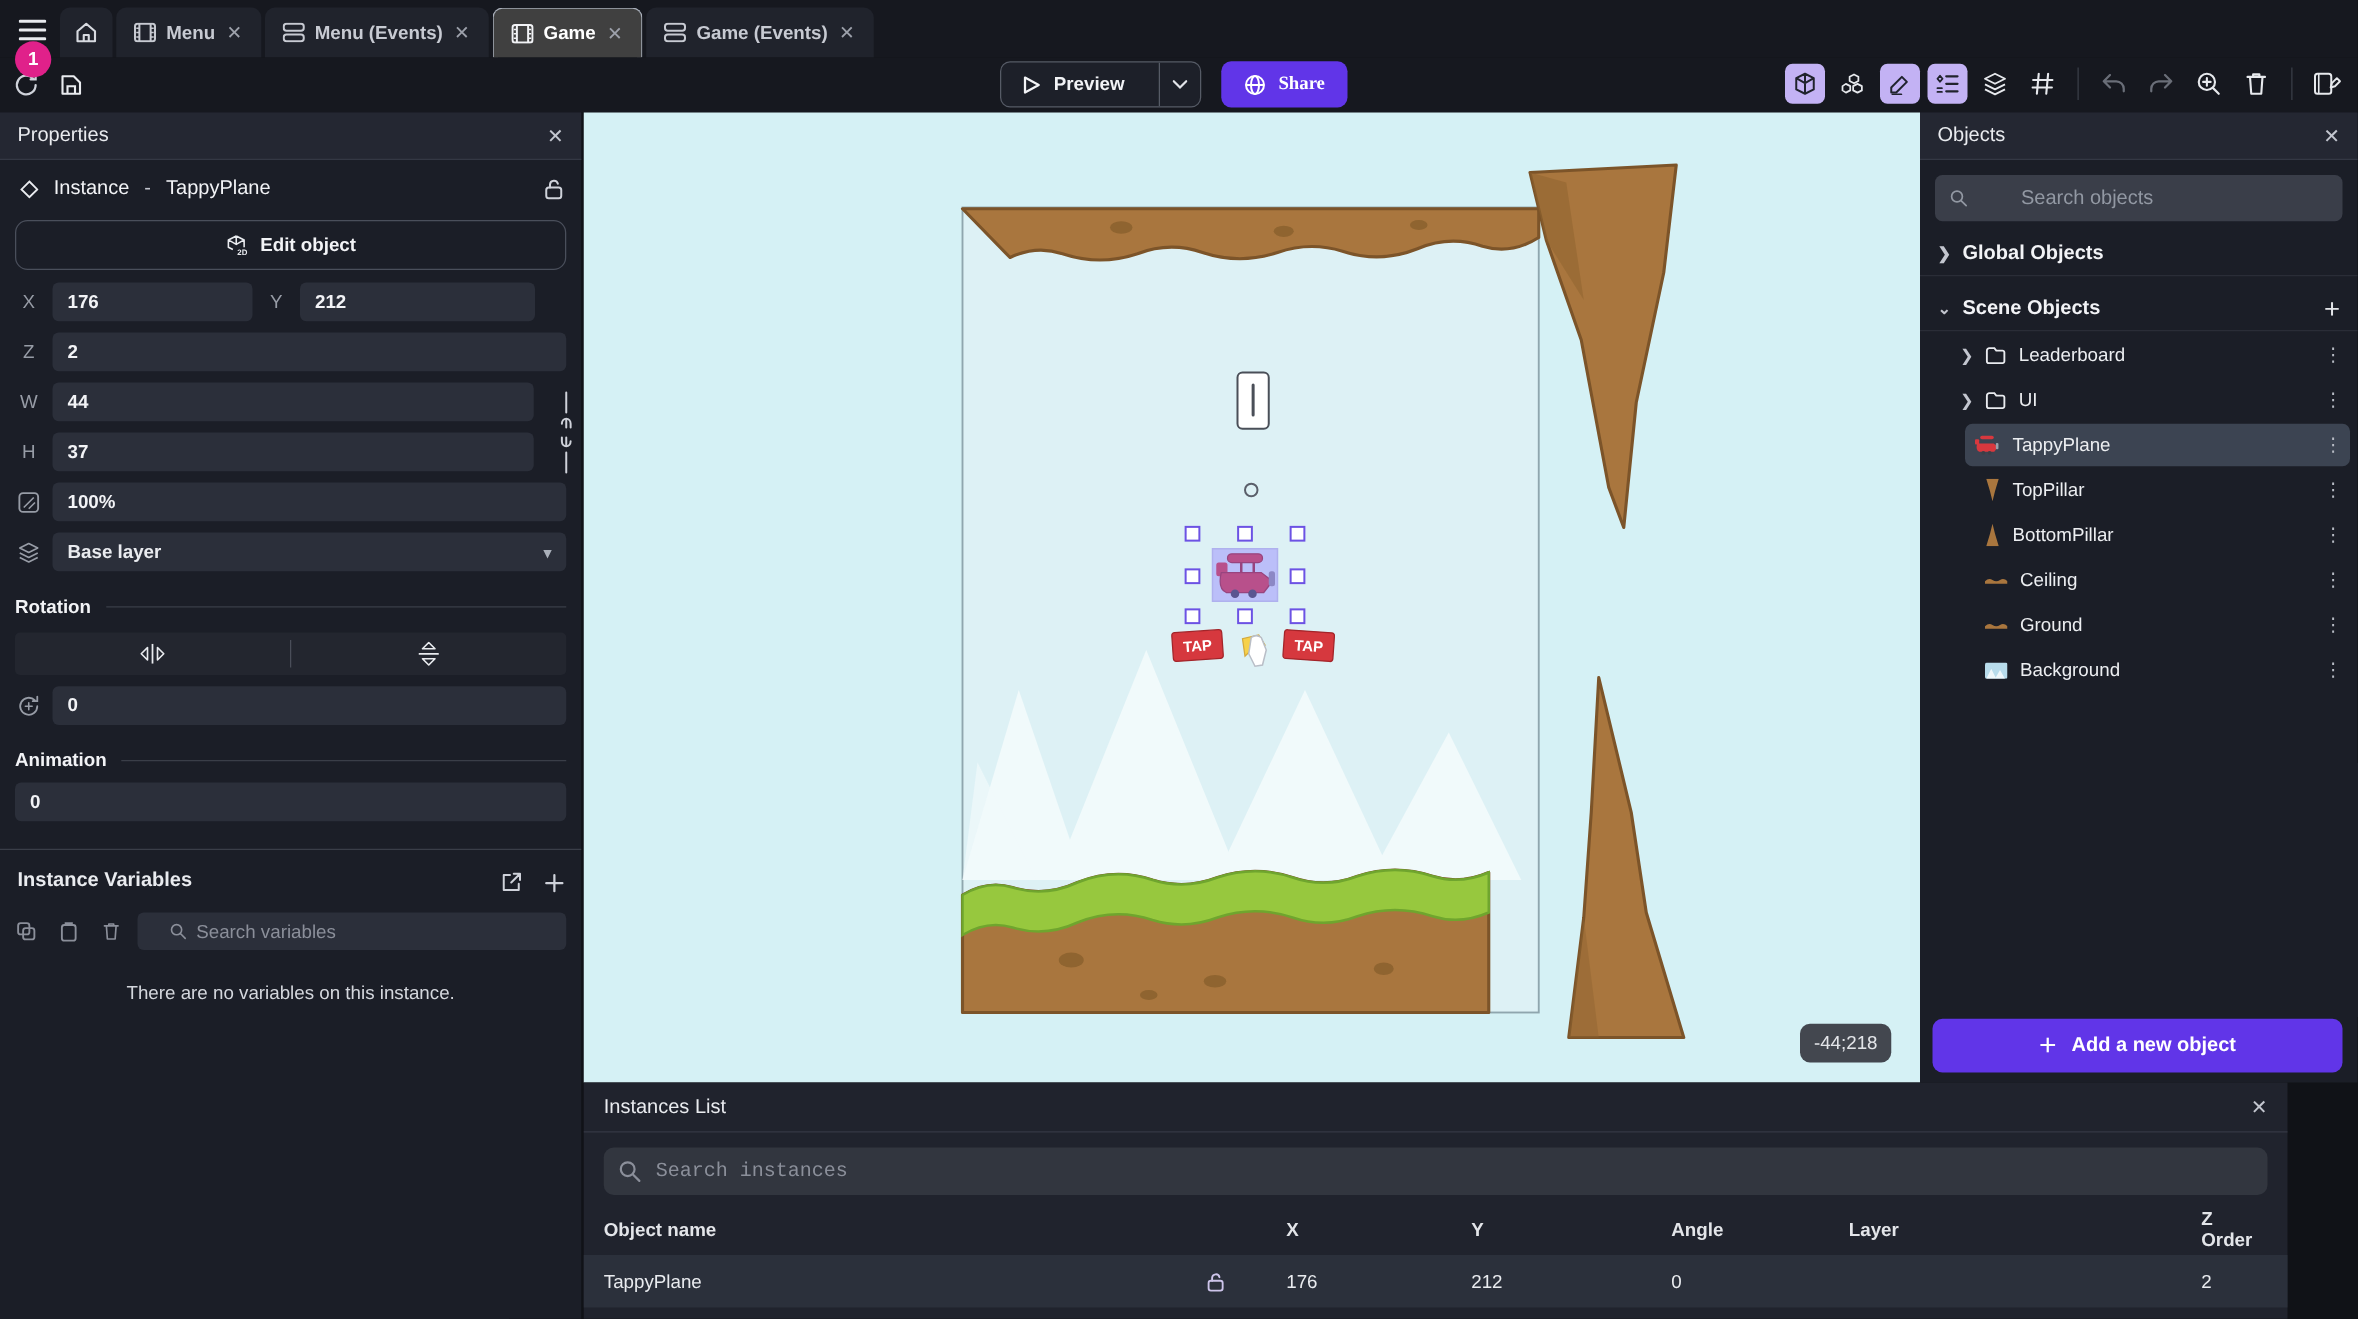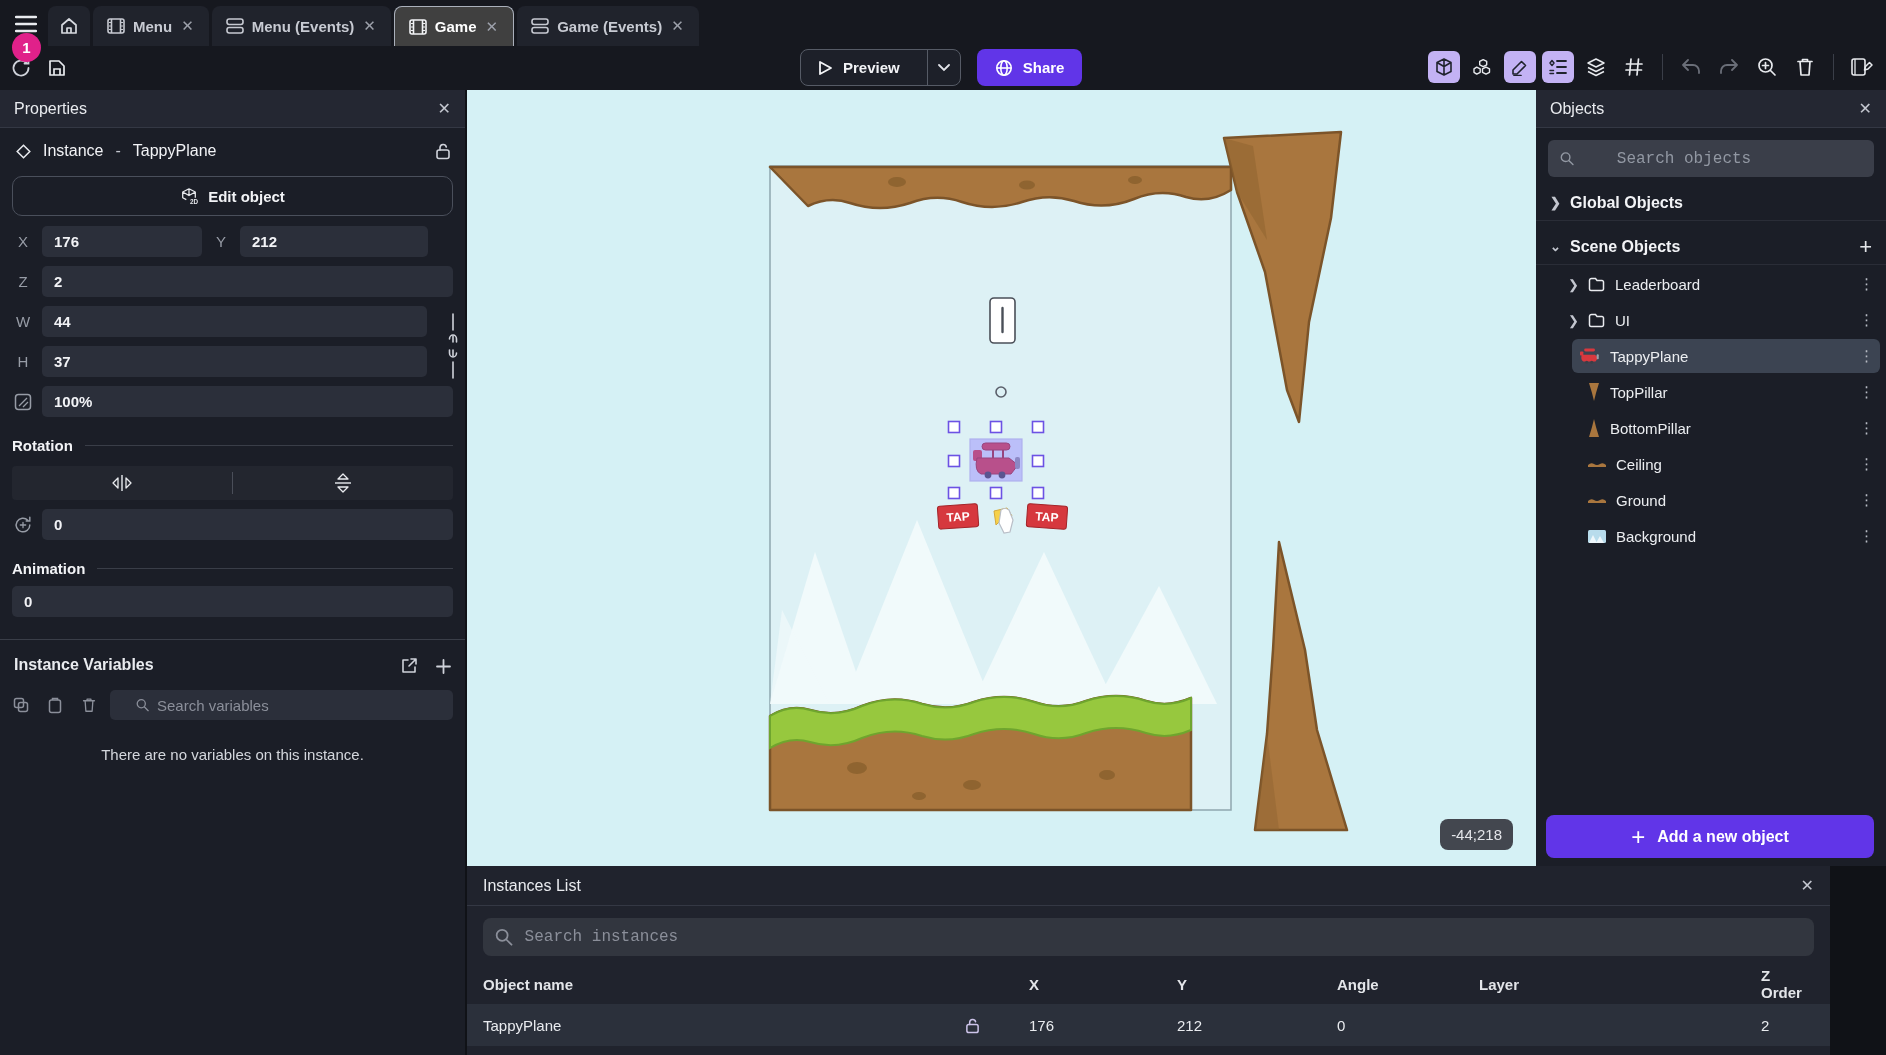--- a/index.html
+++ b/index.html
@@ -15,21 +15,21 @@
   .tab .close { color:#9da1ab; font-size:15px; font-weight:normal; padding:0 1px; cursor:pointer; }
 
   
   .toolbar { position:absolute; left:0; top:46px; width:1886px; height:44px; background:#16181f; }
   .badge1 { position:absolute; left:12px; top:-13px; width:29px; height:29px; border-radius:50%; background:#e0218a; color:#fff; font-size:15px; font-weight:bold; display:flex; align-items:center; justify-content:center; z-index:3; }
   .tb-icon { position:absolute; top:7px; width:30px; height:30px; display:flex; align-items:center; justify-content:center; cursor:pointer; }
   .center-group { position:absolute; left:800px; top:3px; display:flex; align-items:center; gap:16px; }
   .preview-btn { display:flex; align-items:stretch; border:1px solid #565b66; border-radius:8px; overflow:hidden; height:37px; background:#1d2029;gap:11px; }
   .preview-main { display:flex; align-items:center; gap:10px; padding:0 16px; color:#f2f3f6; font-weight:bold; font-size:15px; cursor:pointer; }
   .preview-caret { display:flex; align-items:center; padding:0 10px; border-left:1px solid #565b66; color:#e2e4e9; cursor:pointer; }
-  .share-btn { display:flex; align-items:center; gap:10px; height:37px; padding:0 18px; background:#6135e8; border-radius:8px; color:#fff; font-weight:bold; font-size:15px; cursor:pointer; }
+  .share-btn { display:flex; align-items:center; gap:10px; height:37px; padding:0 18px; background:#6135e8; border-radius:8px; color:#fff; font-weight:bold; font-size:15px; cursor:pointer;font-family:Liberation Serif, serif; }
   .right-icons { position:absolute; right:8px; top:5px; display:flex; align-items:center; gap:6px; }
   .ibtn { width:32px; height:32px; border-radius:6px; display:flex; align-items:center; justify-content:center; cursor:pointer; }
   .ibtn.on { background:#c3b2f4; }
   .tool-sep { width:1px; height:26px; background:#3a3e48; margin:0 6px; }
 
   
   .props { position:absolute; left:0; top:90px; width:465px; height:965px; background:#1b1e27; color:#e9ebef; }
   .panel-head { height:38px; background:#242732; border-bottom:1px solid #343844; display:flex; align-items:center; justify-content:space-between; padding:0 14px; font-size:16px; }
   .panel-x { color:#c3c6cf; font-size:16px; cursor:pointer; }
   .inst-row { display:flex; align-items:center; gap:12px; padding:14px 14px 6px 16px; font-size:16px; color:#f2f3f6; }
@@ -59,21 +59,21 @@
   .mini-search input::placeholder { color:#8b8f9a; }
   .iv-empty { text-align:center; color:#d4d7dd; font-size:15px; margin-top:26px; }
 
   
   .canvas { position:absolute; left:467px; top:90px; width:1069px; height:776px; background:#d5f1f5; overflow:hidden; }
   .coord-badge { position:absolute; right:23px; bottom:16px; background:#43474f; color:#e3e5e9; font-size:15px; border-radius:8px; padding:7px 11px; }
 
   
   .objects { position:absolute; left:1536px; top:90px; width:350px; height:776px; background:#1b1e27; color:#e9ebef; }
   .obj-search { margin:12px 12px 0 12px; height:37px; background:#3a3e49; border-radius:6px; display:flex; align-items:center; gap:10px; padding:0 12px; }
-  .obj-search input { background:none; border:none; outline:none; color:#e9ebef; font-size:16px; width:100%; font-family:Liberation Mono, monospace;margin-left:33px; }
+  .obj-search input { background:none; border:none; outline:none; color:#e9ebef; font-size:16px; width:100%; font-family:Liberation Sans, sans-serif;margin-left:33px; }
   .obj-search input::placeholder { color:#9298a3; }
   .osec { display:flex; align-items:center; gap:10px; padding:0 14px; height:36px; margin-top:8px; font-size:16px; font-weight:bold; color:#f2f3f6; border-bottom:1px solid #2a2d37; cursor:pointer; }
   .osec .chev { color:#c3c6cf; font-size:13px; width:10px; }
   .osec .plus { margin-left:auto; font-size:22px; font-weight:normal; color:#e3e5e9; cursor:pointer; }
   .orow { display:flex; align-items:center; gap:10px; height:34px; margin:2px 6px 2px 24px; padding:0 6px 0 8px; border-radius:6px; font-size:15px; color:#eceef1; cursor:pointer; }
   .orow.item { margin-left:44px; }
   .orow.sel { background:#3c4452; margin-left:36px; }
   .orow .kebab { margin-left:auto; color:#b7bbc4; font-size:15px; letter-spacing:0; }
   .orow .chev { color:#c3c6cf; font-size:13px; width:10px; }
   .add-btn { position:absolute; left:10px; right:12px; bottom:8px; height:43px; background:#6135e8; border-radius:8px; display:flex; align-items:center; justify-content:center; gap:12px; color:#fff; font-size:16px; font-weight:bold; cursor:pointer; }
@@ -306,20 +306,31 @@
 
   <div class="frow">
     <span class="ic flabel">
       <svg width="18" height="18" viewBox="0 0 18 18">
           <rect x="1.5" y="1.5" width="15" height="15" rx="3" fill="none" stroke="#979ca6" stroke-width="1.5"></rect>
           <path d="M5 13L13 5M9 14l5-5" stroke="#979ca6" stroke-width="1.3"></path>
         </svg>
     </span>
     <input class="field" value="100%" style="">
   </div>
+  <div class="frow">
+    <span class="ic flabel">
+      <svg width="18" height="18" viewBox="0 0 20 20">
+          <path d="M10 2l8 4-8 4-8-4z M2 10.5l8 4 8-4 M2 14.5l8 4 8-4" fill="none" stroke="#979ca6" stroke-width="1.4" stroke-linejoin="round"></path>
+        </svg>
+    </span>
+    <div class="drop">
+      <span>Base layer</span>
+      <span class="chev">▾</span>
+    </div>
+  </div>
 
   <div class="sect">
     <span class="t">Rotation</span>
     <span class="ln"></span>
   </div>
   <div class="flipbar">
     <div class="half">
       <svg width="22" height="16" viewBox="0 0 22 16">
           <path d="M11 0v16" stroke="#e9ebef" stroke-width="1.4"></path>
           <path d="M7 3v10L2 8z" fill="none" stroke="#e9ebef" stroke-width="1.3" stroke-linejoin="round"></path>

